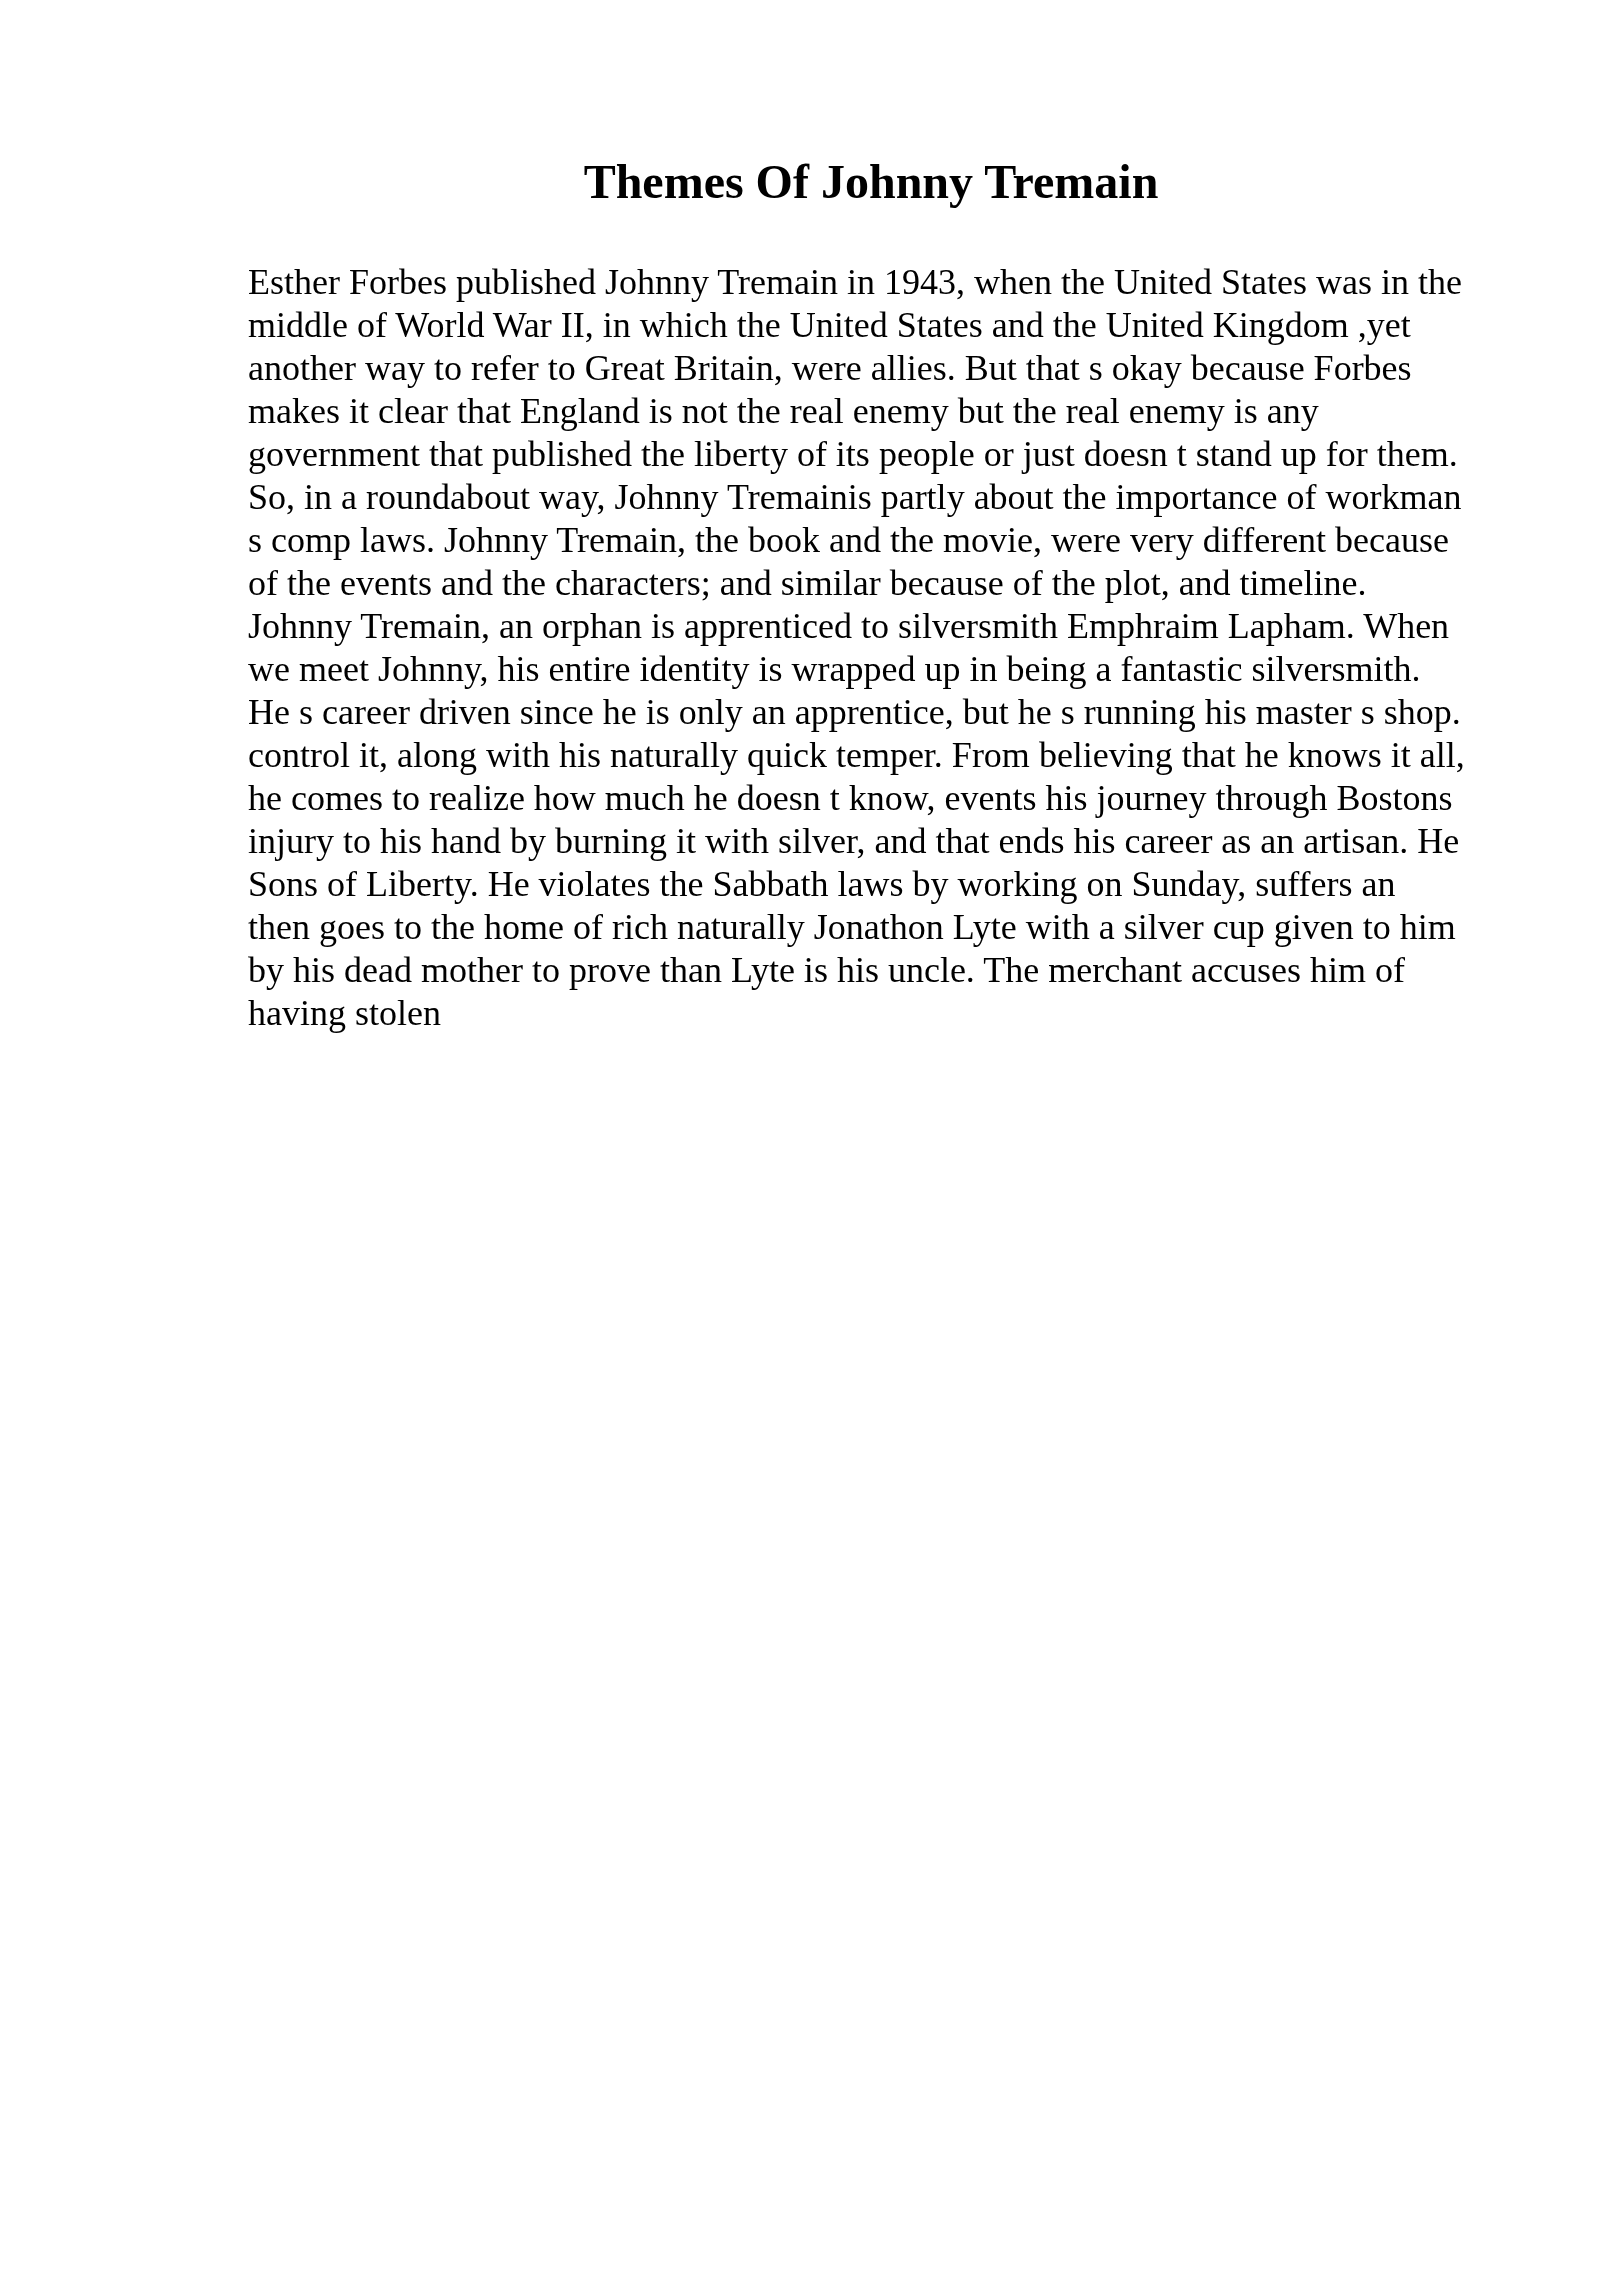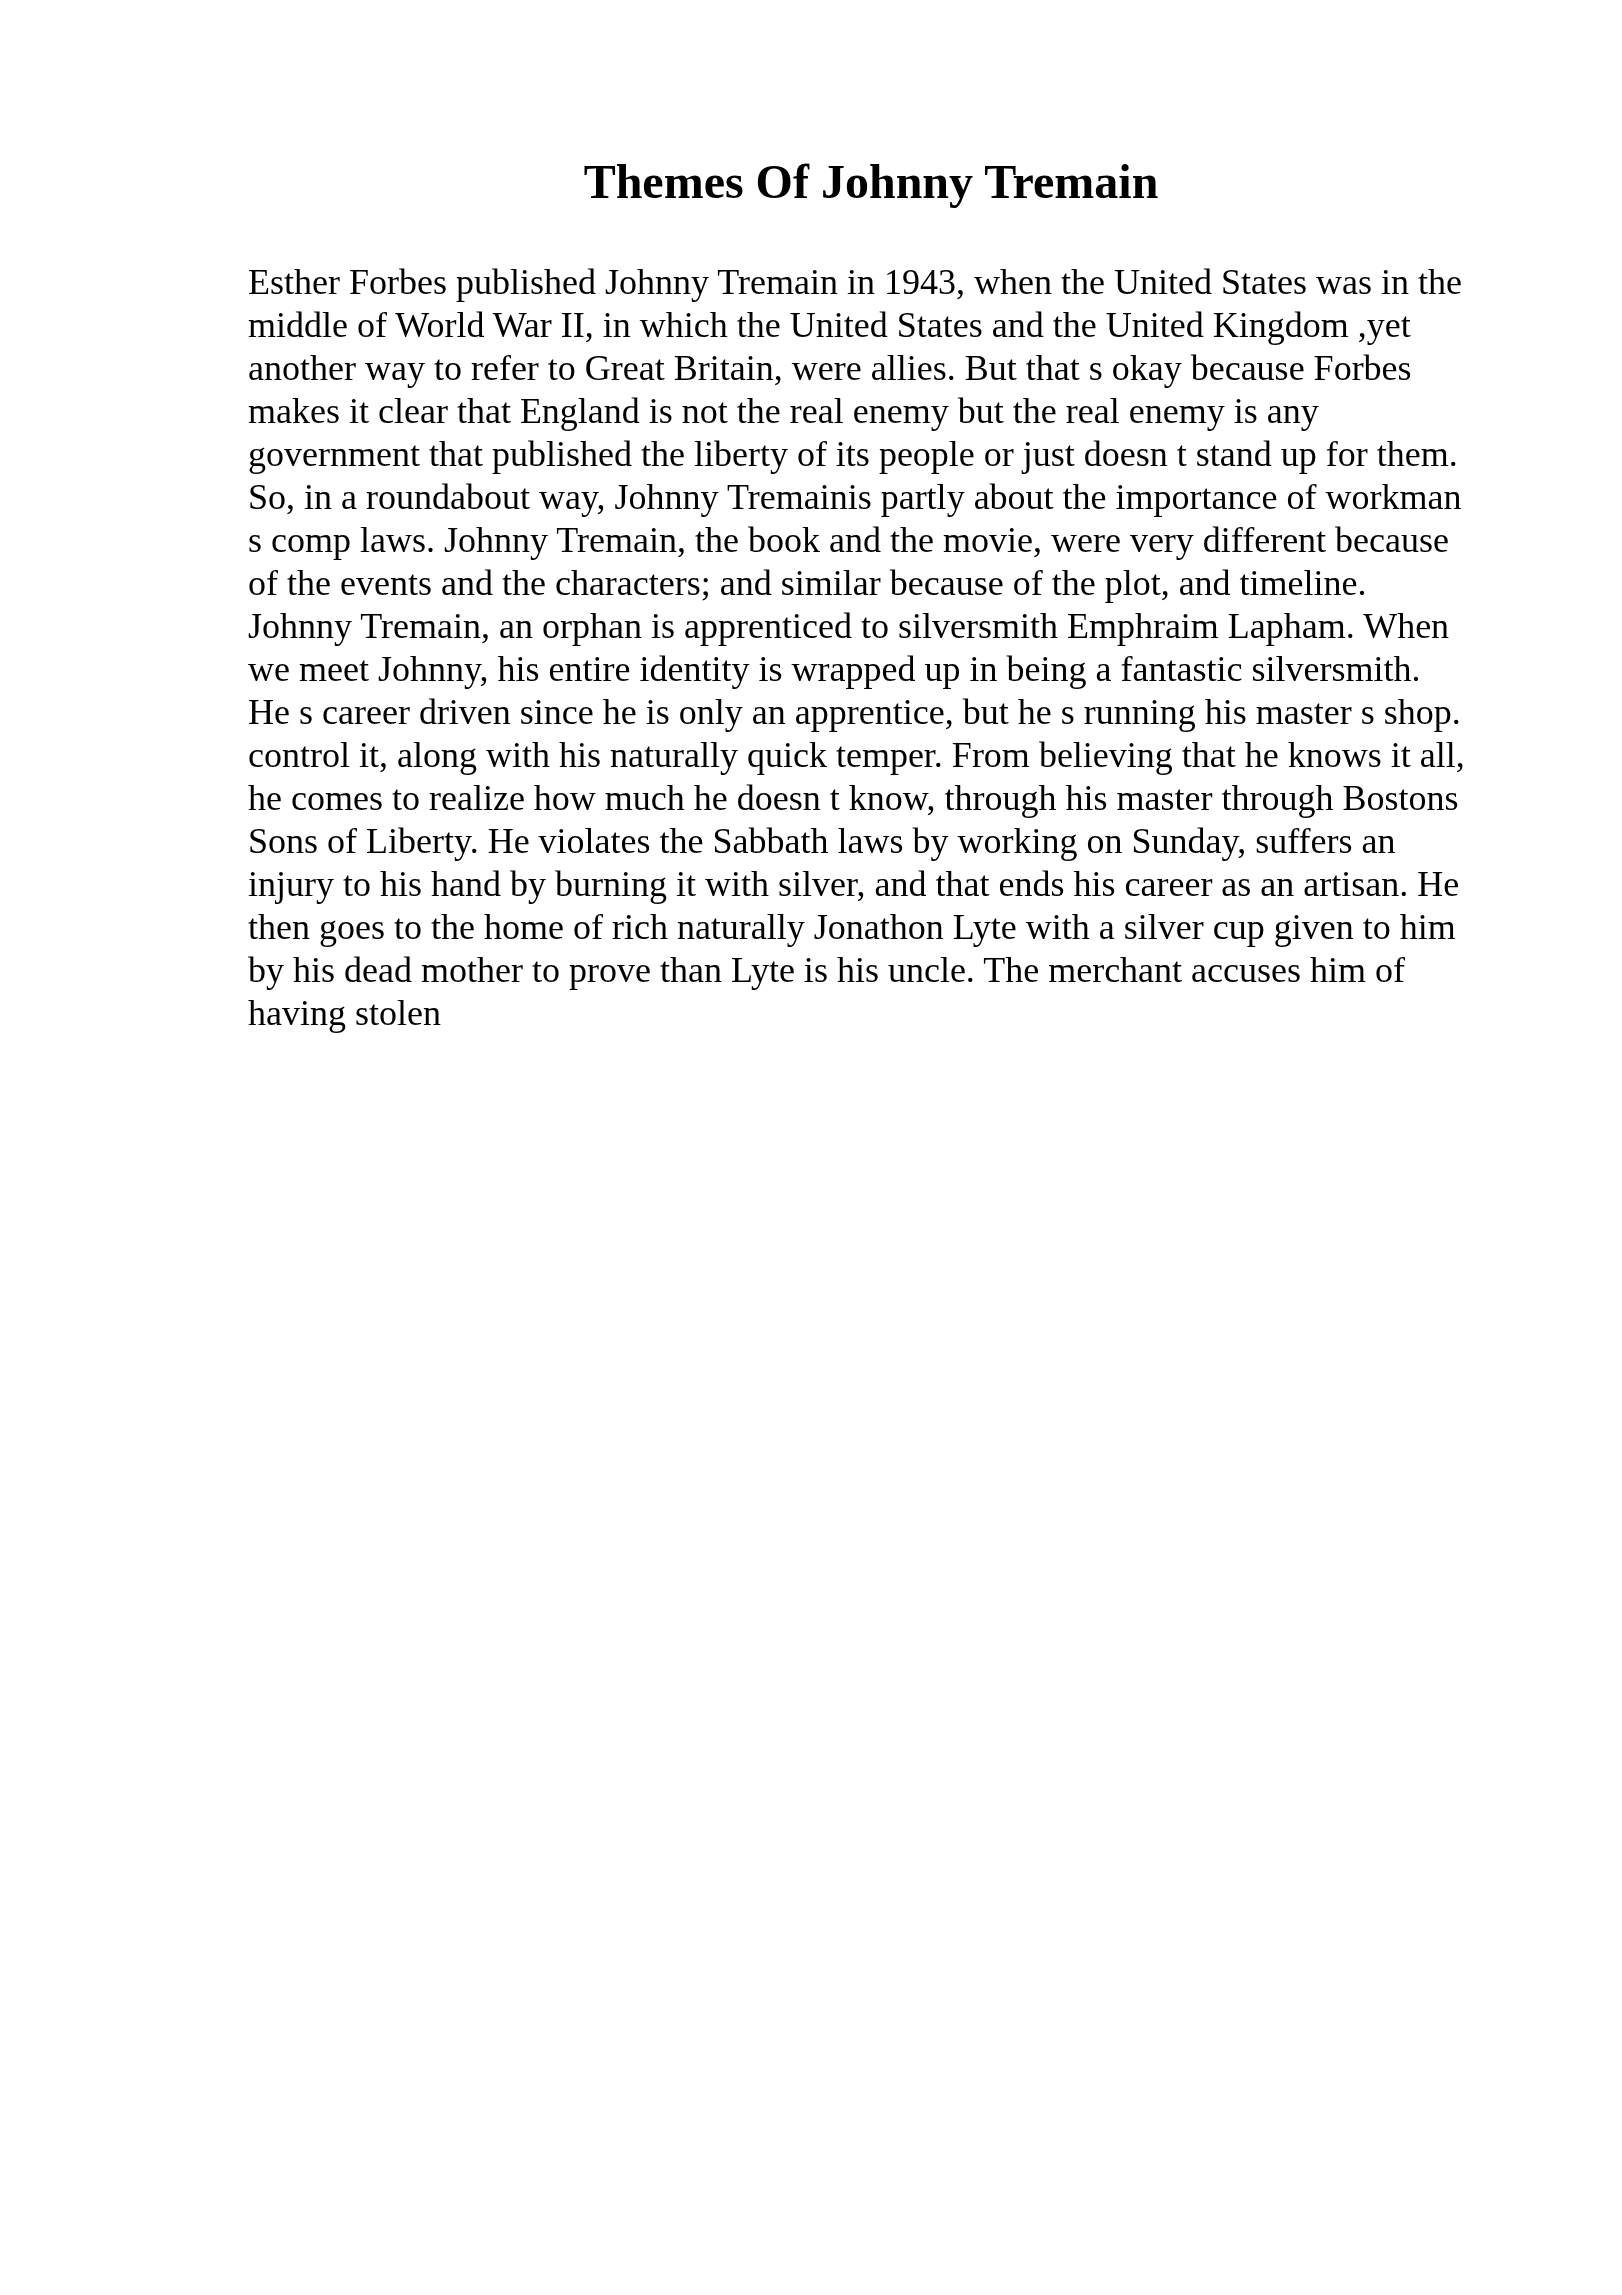--- a/index.html
+++ b/index.html
@@ -65,21 +65,21 @@
     <span class="line">another way to refer to Great Britain, were allies. But that s okay because Forbes</span>
     <span class="line">makes it clear that England is not the real enemy but the real enemy is any</span>
     <span class="line">government that published the liberty of its people or just doesn t stand up for them.</span>
     <span class="line">So, in a roundabout way, Johnny Tremainis partly about the importance of workman</span>
     <span class="line">s comp laws. Johnny Tremain, the book and the movie, were very different because</span>
     <span class="line">of the events and the characters; and similar because of the plot, and timeline.</span>
     <span class="line">Johnny Tremain, an orphan is apprenticed to silversmith Emphraim Lapham. When</span>
     <span class="line">we meet Johnny, his entire identity is wrapped up in being a fantastic silversmith.</span>
     <span class="line">He s career driven since he is only an apprentice, but he s running his master s shop.</span>
     <span class="line">control it, along with his naturally quick temper. From believing that he knows it all,</span>
-    <span class="line">he comes to realize how much he doesn t know, through his master through Bostons</span>
+    <span class="line">he comes to realize how much he doesn t know, events his journey through Bostons</span>
+    <span class="line">injury to his hand by burning it with silver, and that ends his career as an artisan. He</span>
     <span class="line">Sons of Liberty. He violates the Sabbath laws by working on Sunday, suffers an</span>
-    <span class="line">injury to his hand by burning it with silver, and that ends his career as an artisan. He</span>
     <span class="line">then goes to the home of rich naturally Jonathon Lyte with a silver cup given to him</span>
     <span class="line">by his dead mother to prove than Lyte is his uncle. The merchant accuses him of</span>
     <span class="line">having stolen</span>
   </div>
 </div>
 
 
 </body></html>

